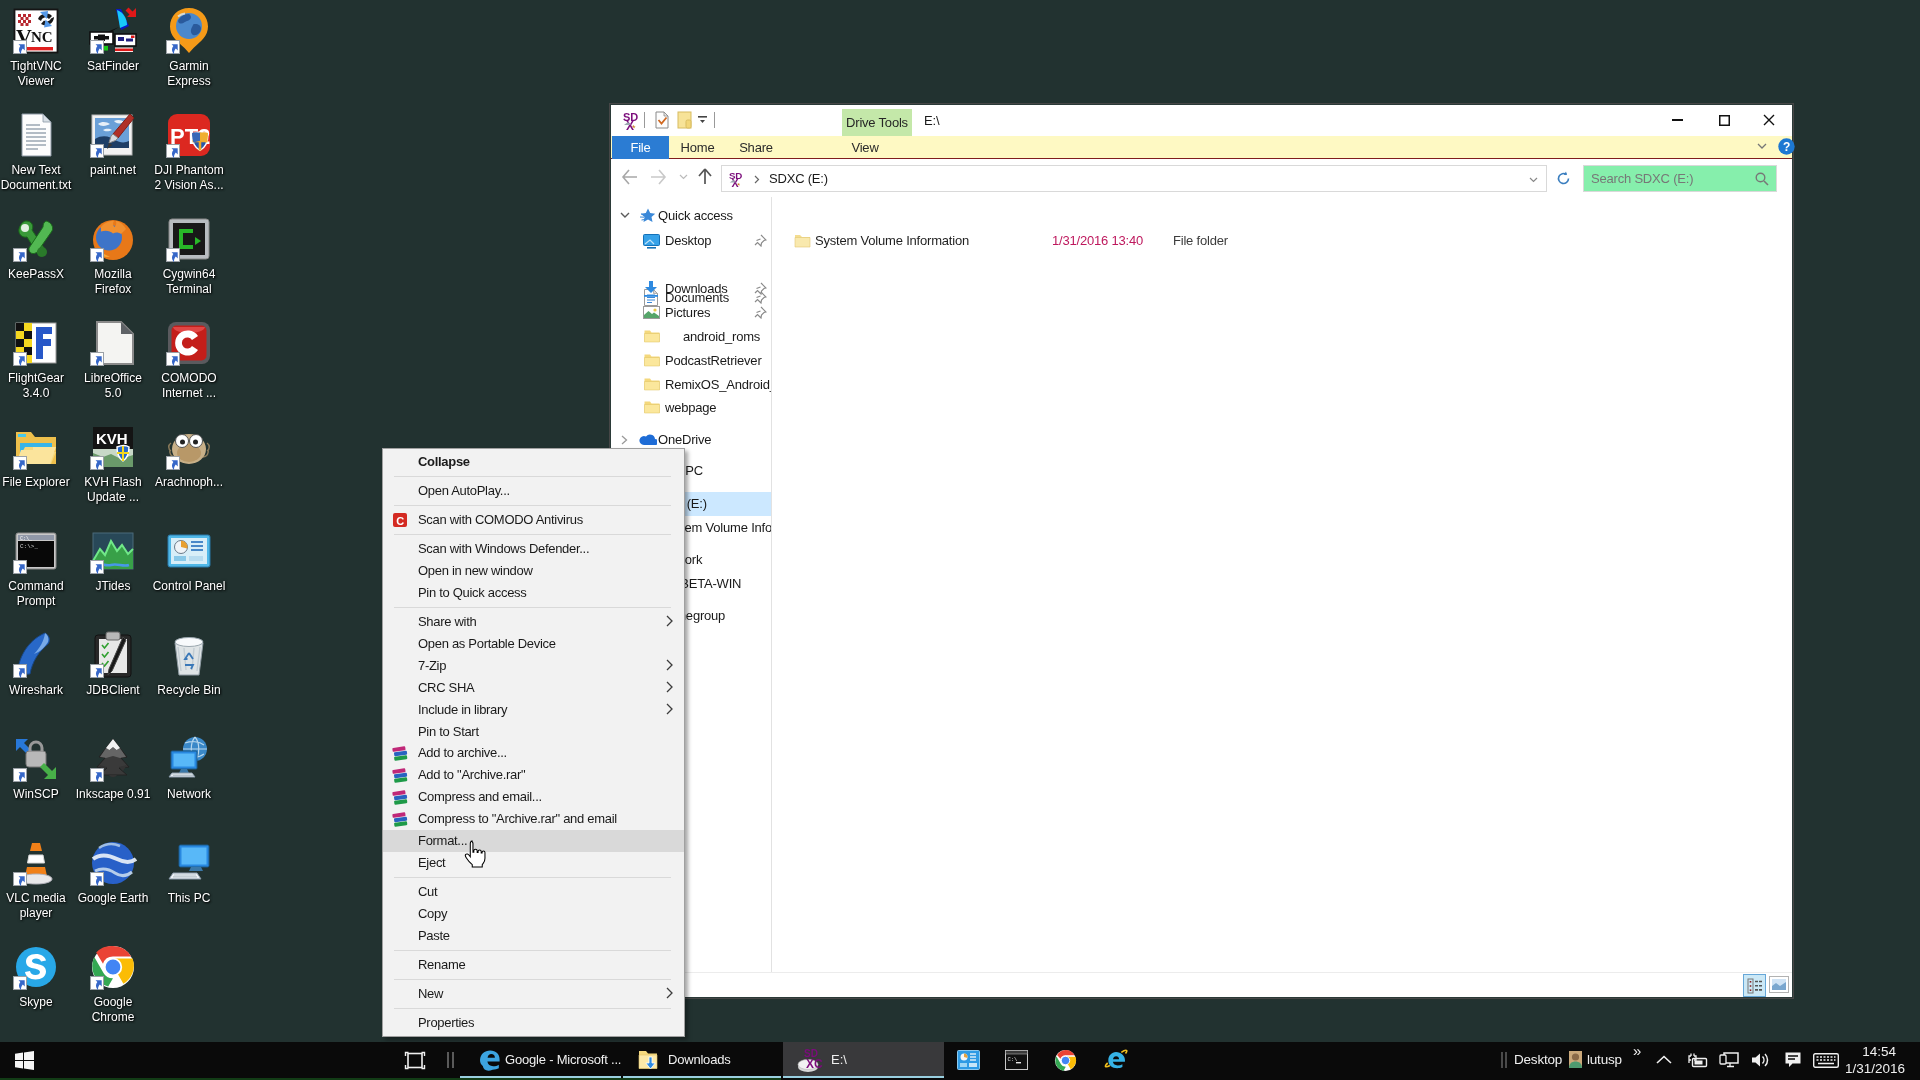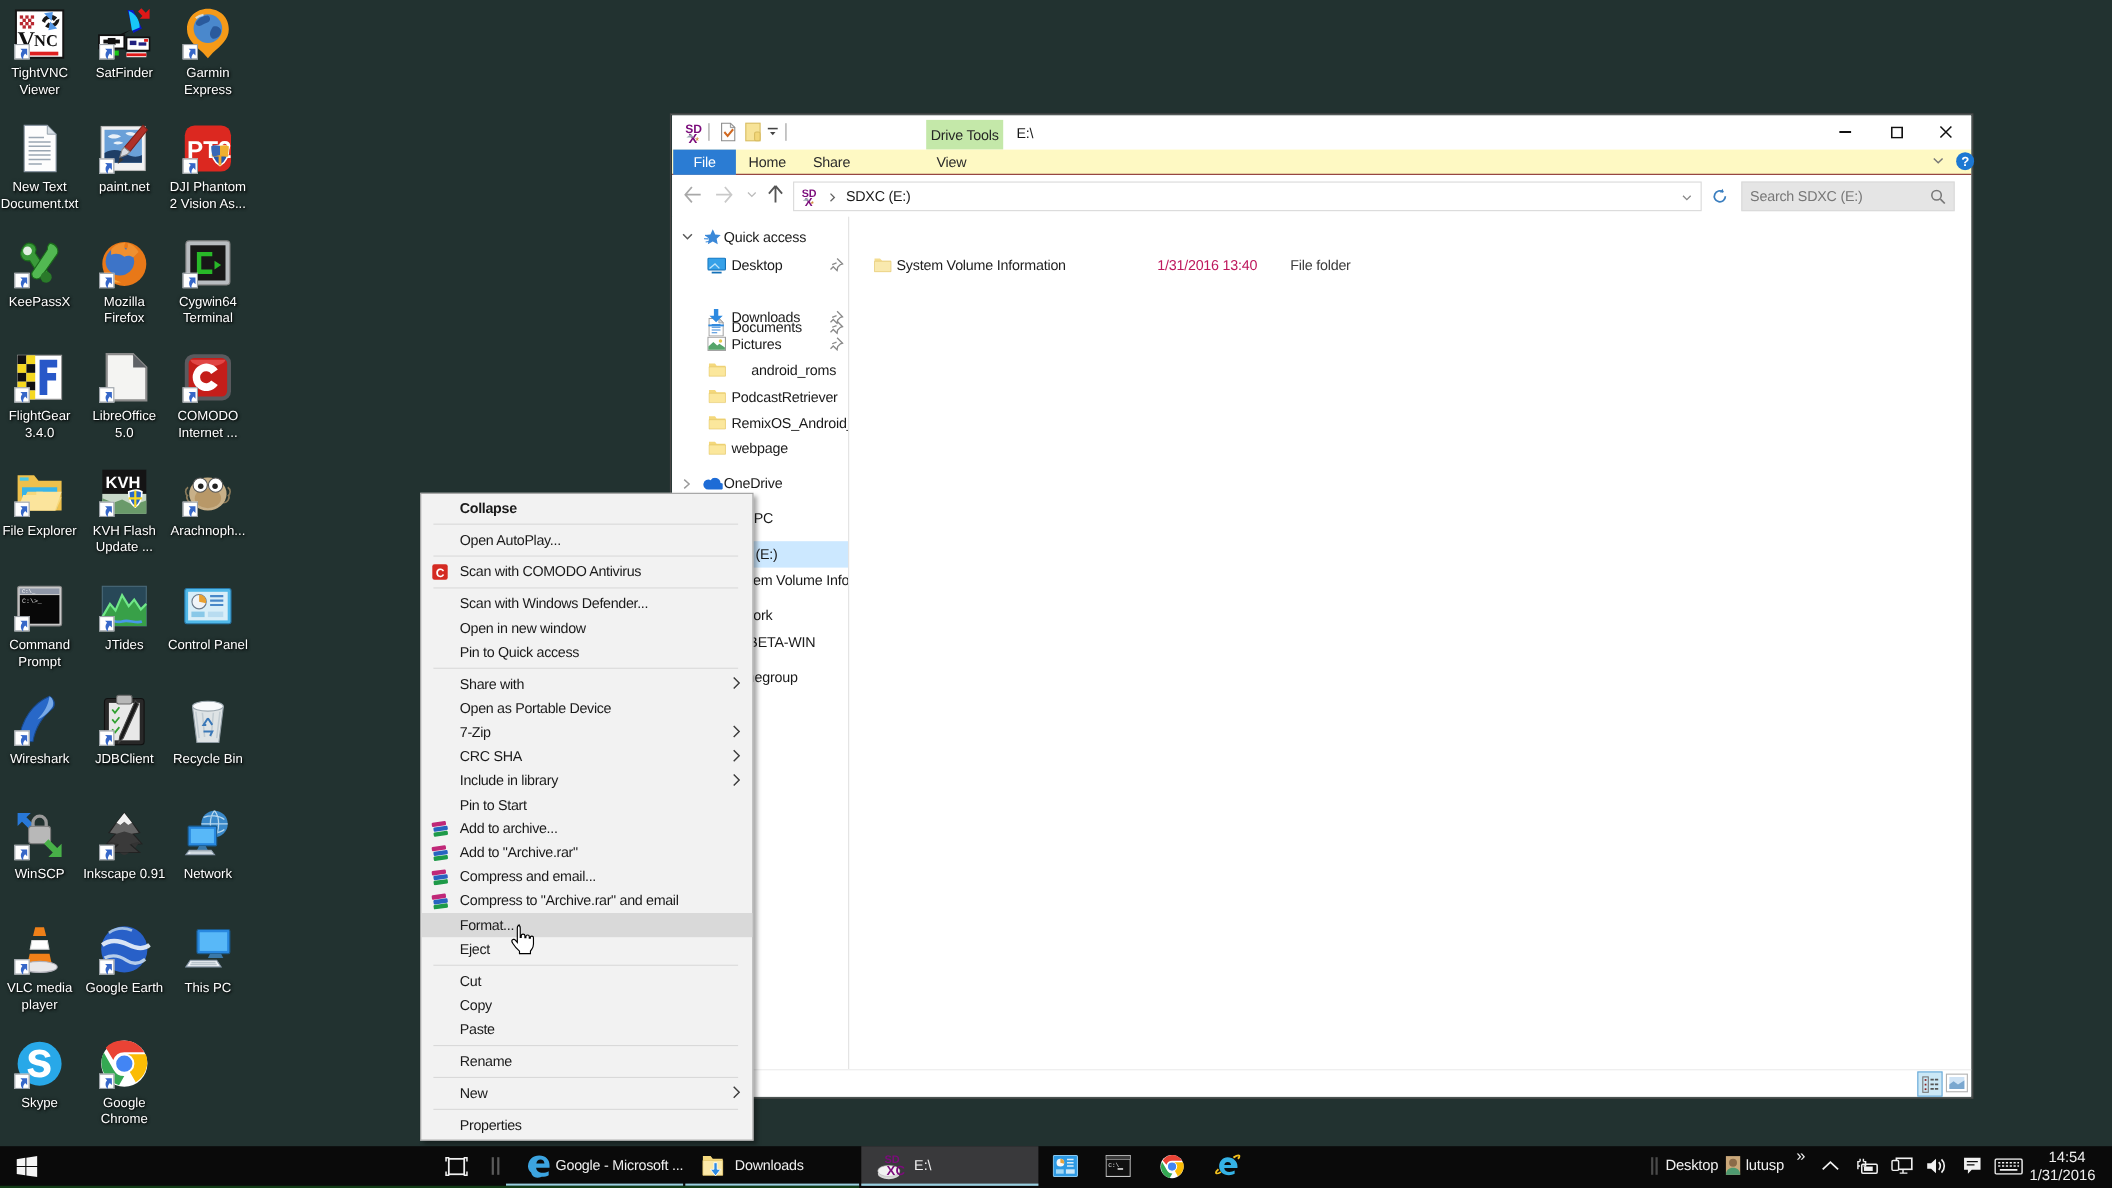--- a/index.html
+++ b/index.html
@@ -691,21 +691,21 @@
         </svg>
       <div style="position:absolute;left:47px;top:5px;font-size:13px;color:#1a1a1a;">SDXC (E:)</div>
       <svg style="position:absolute;right:8px;top:11px" width="9" height="6" viewBox="0 0 9 6">
           <path d="M1 1 l3.5 3.5 3.5-3.5" stroke="#888" fill="none" stroke-width="1.2"></path>
         </svg>
     </div>
     <svg style="position:absolute;left:945px;top:12px" width="15" height="15" viewBox="0 0 15 15">
         <path d="M12.5 7.5 a5 5 0 1 1 -2 -4" stroke="#3a7ebf" stroke-width="1.6" fill="none"></path>
         <path d="M10 .5 l1 3.2 -3.4 .4 z" fill="#3a7ebf"></path>
       </svg>
-    <div style="position:absolute;left:972px;top:6px;width:194px;height:27px;border:1px solid #d9d9d9;background:#e5e5e5;">
+    <div style="position:absolute;left:972px;top:6px;width:194px;height:27px;border:1px solid #d9d9d9;background:#86efac;">
       <div style="position:absolute;left:7px;top:5px;font-size:13px;color:#777;">Search SDXC (E:)</div>
       <svg style="position:absolute;right:7px;top:6px" width="14" height="14" viewBox="0 0 14 14">
           <circle cx="5.5" cy="5.5" r="4.3" stroke="#777" fill="none" stroke-width="1.4"></circle>
           <path d="M9 9 l4 4" stroke="#777" stroke-width="1.6"></path>
         </svg>
     </div>
   </div>
 
   <div class="sidebar" id="sidebar">
 

